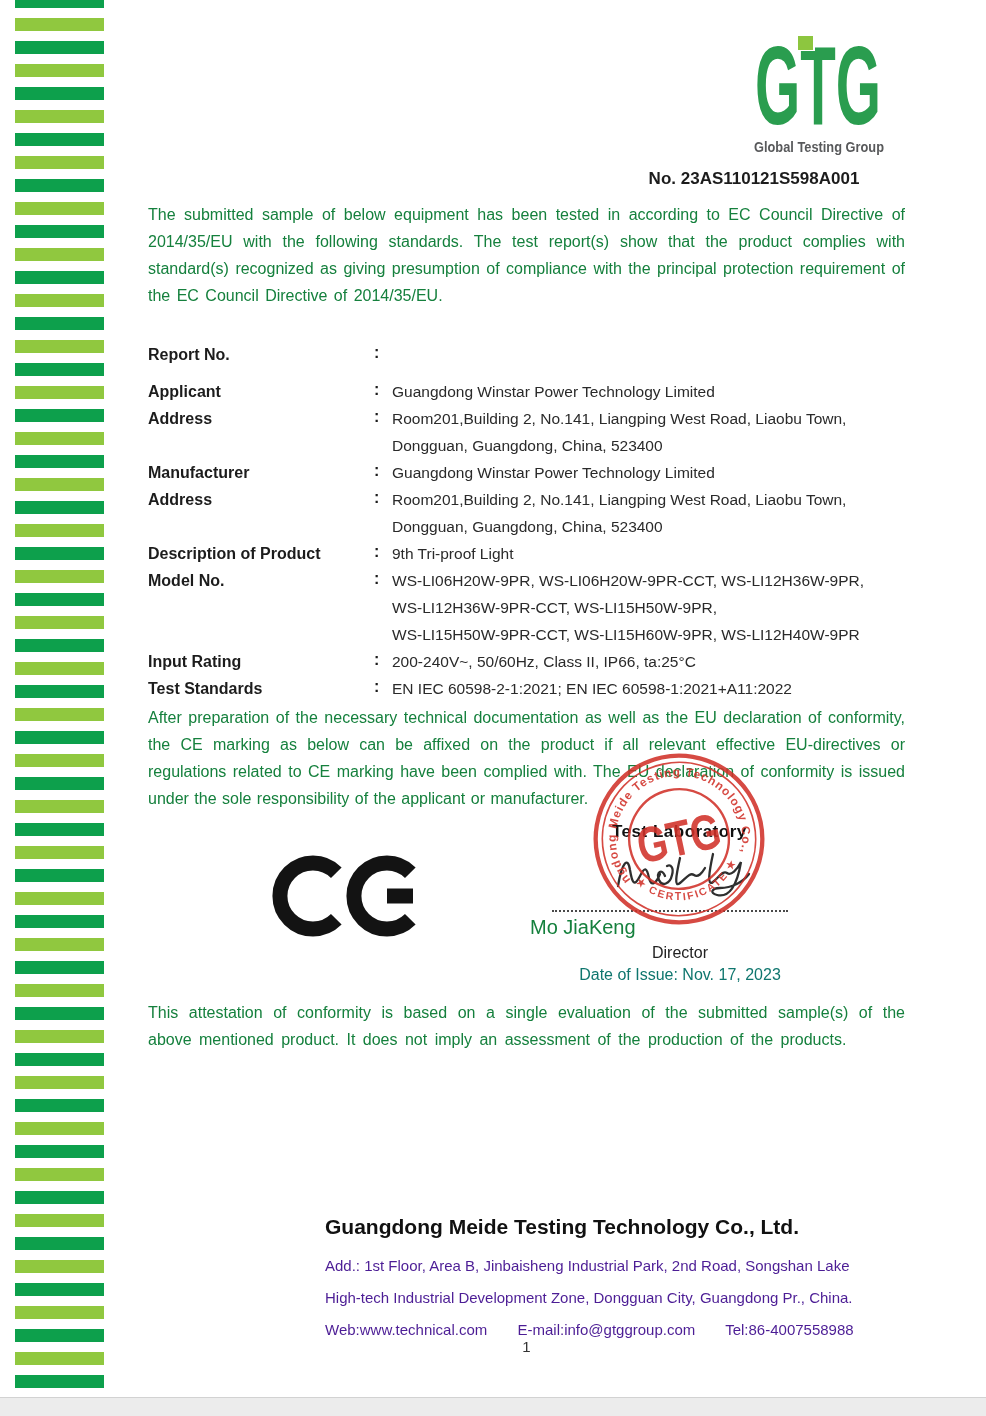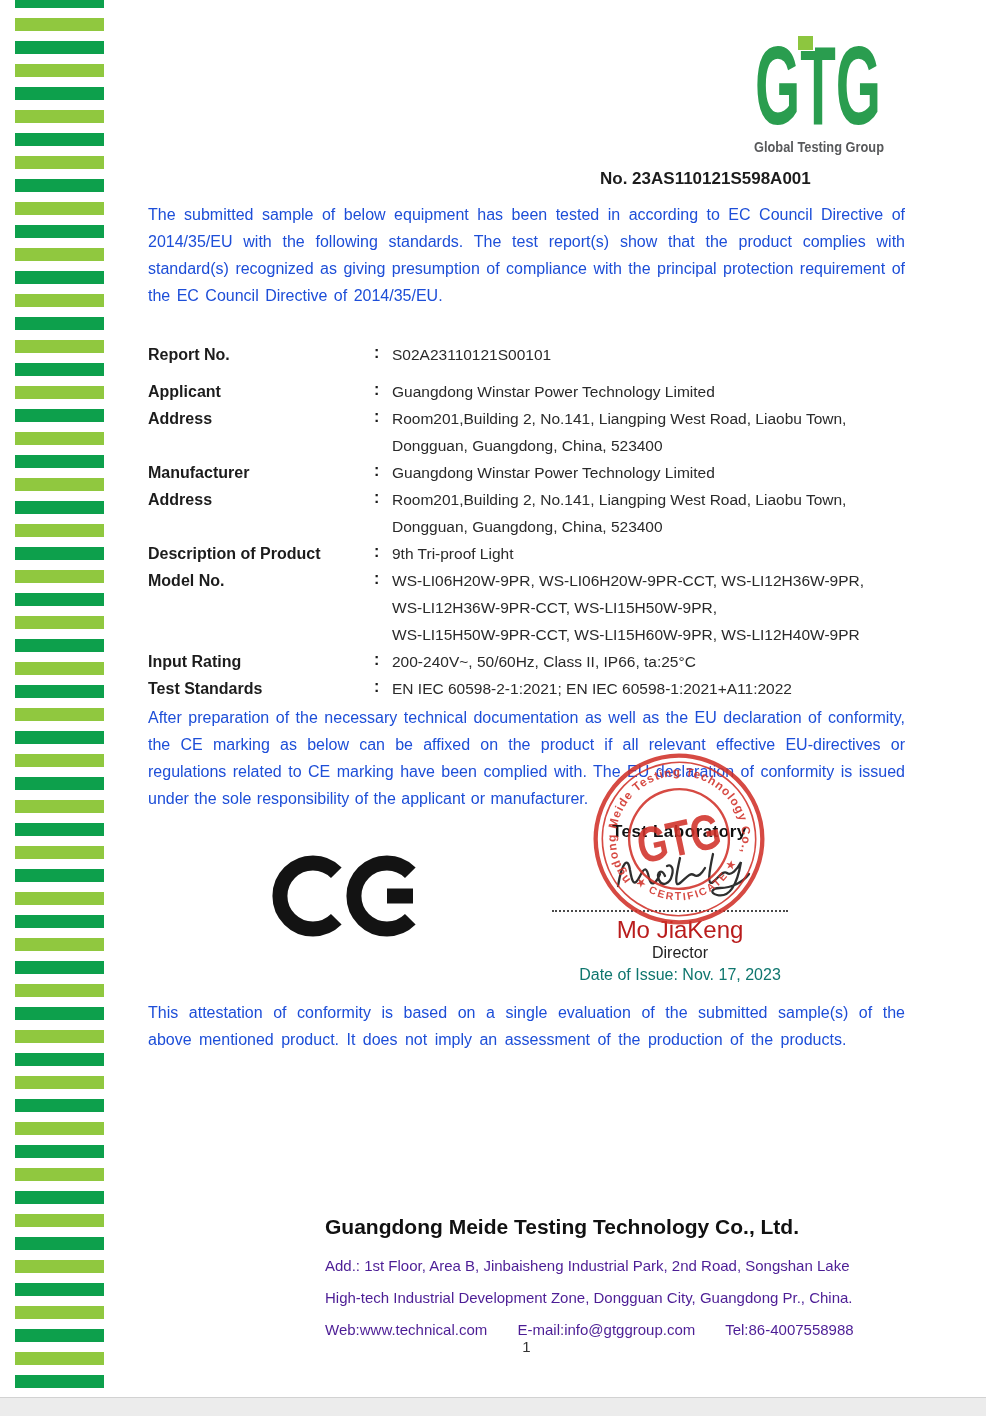--- a/index.html
+++ b/index.html
@@ -19,26 +19,26 @@
       #ffffff 36px, #ffffff 46px);
   }
   .title {
     position:absolute; left:150px; top:112px;
     font-size:28px; font-weight:bold; color:#169c4f; letter-spacing:.4px;
     white-space:nowrap;
   }
   .logo { position:absolute; left:753px; top:28px; }
   .cert-no {
     position:absolute; left:600px; top:169px; width:308px;
-    text-align:left; font-size:17px; font-weight:bold; color:#1c1c1c;
+    text-align:center; font-size:17px; font-weight:bold; color:#1c1c1c;
     white-space:nowrap;
   }
   .para {
     position:absolute; left:148px; width:757px;
-    font-size:16px; line-height:27px; text-align:justify; color:#1d4ed8;
+    font-size:16px; line-height:27px; text-align:justify; color:#15803d;
   }
   .intro   { top:201px; word-spacing:2px; }
   .ce-para { top:704px; word-spacing:1px; }
   .closing { top:999px; word-spacing:3px; }
   .fields { position:absolute; left:148px; top:341px; width:757px; }
   .field-row {
     display:grid; grid-template-columns:226px 18px 513px;
     font-size:16px; line-height:27px;
   }
   .field-row.gap-after { margin-bottom:10px; }
@@ -48,21 +48,21 @@
   .ce-mark { position:absolute; left:270px; top:853px; }
   .lab-label {
     position:absolute; left:612px; top:822px;
     font-size:17px; font-weight:bold; color:#111; letter-spacing:.5px; white-space:nowrap;
   }
   .sig-scribble { position:absolute; left:610px; top:842px; }
   .dotline {
     position:absolute; left:552px; top:898px; width:236px; height:12px;
     border-bottom:2px dotted #4a4a4a;
   }
-  .signer-name  { position:absolute; left:530px; top:916px; width:300px; text-align:center; font-size:24px; color:#b91c1c; }
+  .signer-name  { position:absolute; left:530px; top:916px; width:300px; font-size:20px; color:#15803d; }
   .signer-title { position:absolute; left:530px; top:944px; width:300px; text-align:center; font-size:16px; color:#222; }
   .issue-date   { position:absolute; left:530px; top:966px; width:300px; text-align:center; font-size:16px; color:#0f766e; white-space:nowrap; }
   .stamp {
     position:absolute; left:588px; top:748px; width:182px; height:182px;
     transform:rotate(-12deg); opacity:.87;
   }
   .footer { position:absolute; left:325px; top:1215px; width:600px; }
   .footer-company { font-size:21px; font-weight:bold; color:#111; margin-bottom:11px; white-space:nowrap; }
   .footer-line { font-size:15px; line-height:32px; color:#4c1d95; white-space:nowrap; }
   .footer-contacts span { margin-right:26px; }
@@ -93,21 +93,20 @@
 
 
   <div class="cert-no">No. 23AS110121S598A001</div>
 
   <div class="para intro">The submitted sample of below equipment has been tested in according to EC Council Directive of 2014/35/EU with the following standards. The test report(s) show that the product complies with standard(s) recognized as giving presumption of compliance with the principal protection requirement of the EC Council Directive of 2014/35/EU.</div>
 
   <div class="fields">
     <div class="field-row gap-after">
       <span class="field-label">Report No.</span>
       <span class="colon">:</span>
-      <span class="field-value">S02A23110121S00101</span>
     </div>
     <div class="field-row">
       <span class="field-label">Applicant</span>
       <span class="colon">:</span>
       <span class="field-value">Guangdong Winstar Power Technology Limited</span>
     </div>
     <div class="field-row">
       <span class="field-label">Address</span>
       <span class="colon">:</span>
       <span class="field-value">Room201,Building 2, No.141, Liangping West Road, Liaobu Town,

